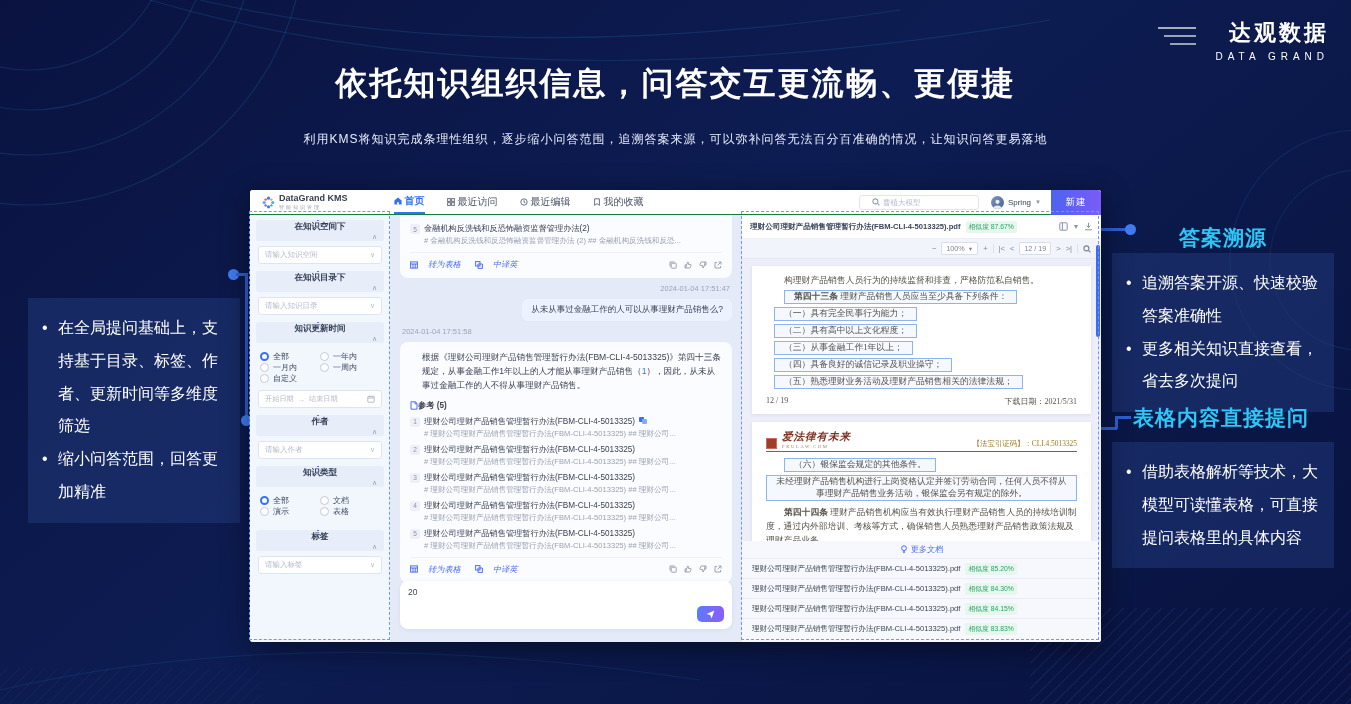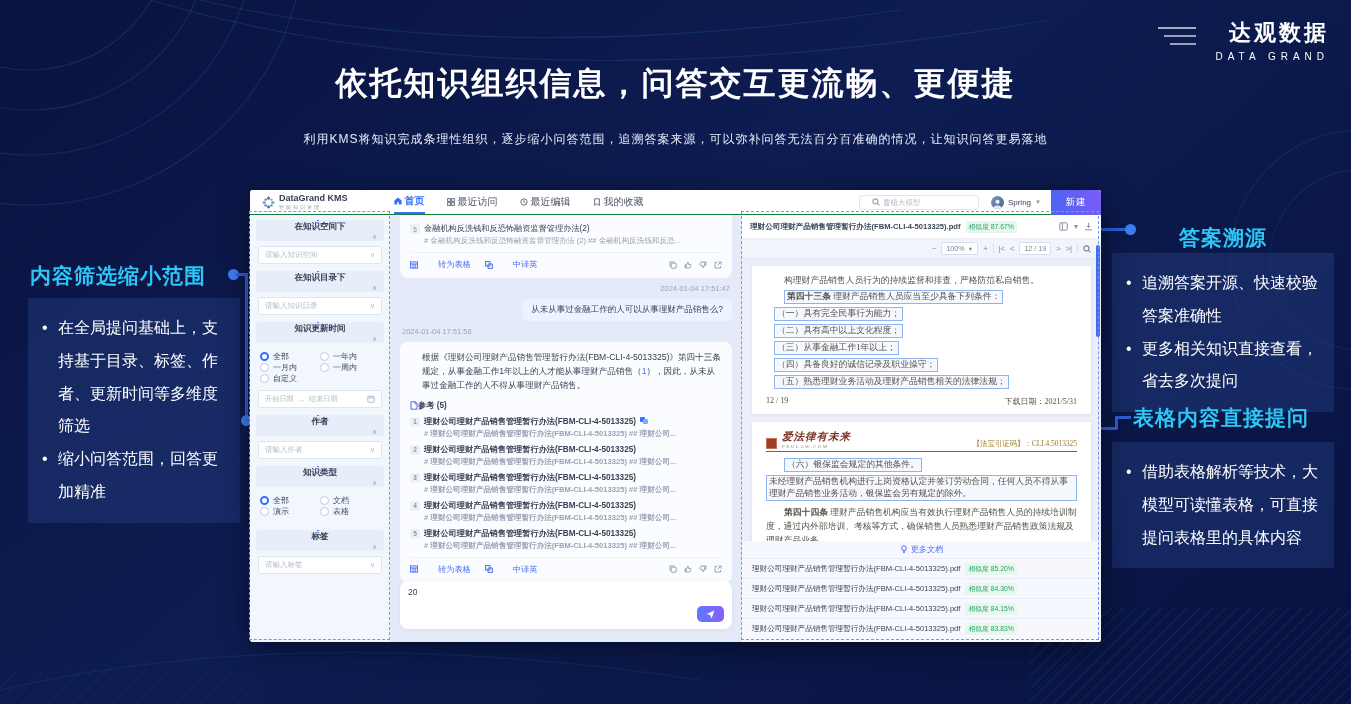--- a/index.html
+++ b/index.html
@@ -91,31 +91,31 @@
   .chat { flex:0 0 352px; background:#e5eaf8; position:relative; padding:0 10px; overflow:hidden; }
   .card { background:#fbfcff; border-radius:8px; padding:8px 10px; }
   .card.cut { border-radius:0 0 8px 8px; }
   .refline { display:flex; align-items:flex-start; gap:4px; font-size:8.2px; color:#3a4254; }
   .refno { flex:0 0 10px; height:10px; background:#edf0f8; border-radius:2px; font-size:6.5px;
     color:#8a93a8; display:flex; align-items:center; justify-content:center; margin-top:1px; }
   .refsnip { font-size:7.6px; color:#9aa2b4; margin:2px 0 0 14px; white-space:nowrap;
     overflow:hidden; text-overflow:ellipsis; }
   .cdivider { height:1px; background:#eef0f7; margin:6px 0; }
   .cfoot { display:flex; align-items:center; }
-  .cact { display:flex; align-items:center; gap:20px; color:#4e6ef2; font-size:8.2px; margin-right:14px; }
+  .cact { display:flex; align-items:center; gap:10px; color:#4e6ef2; font-size:8.2px; margin-right:14px;font-style:italic; }
   .cicons { margin-left:auto; display:flex; align-items:center; gap:7px; color:#9aa2b4; }
   .tstamp { font-size:7.5px; color:#9aa4bb; margin:6px 2px; }
   .tstamp.r { text-align:right; }
   .qbubble { background:#ecf2ff; border-radius:6px; padding:5px 9px; font-size:8.5px; color:#3a4254;
     margin-left:auto; width:fit-content; max-width:300px; }
   .answer p { font-size:8.6px; color:#3a4254; line-height:1.65;margin-left:12px; }
   .cite { color:#3370ff; }
   .reflabel { display:flex; align-items:center; gap:0; font-size:8.2px; color:#3a4254;
     font-weight:bold; margin:7px 0 5px; }
-  .refitem { margin-bottom:5px;font-weight:bold; }
+  .refitem { margin-bottom:5px; }
   .chat-input { position:absolute; left:10px; right:10px; bottom:13px; height:48px; background:#ffffff;
     border-radius:8px; box-shadow:0 1px 4px rgba(60,80,160,.08); }
   .chat-input textarea { border:0; outline:0; resize:none; width:280px; height:30px; margin:6px 8px;
     font-size:8.5px; color:#3a4254; font-family:inherit; background:transparent; }
   .btn-send { position:absolute; right:8px; bottom:7px; width:27px; height:16px; border-radius:5px;
     background:linear-gradient(90deg,#5b7bfc,#8a5ef8); display:flex; align-items:center; justify-content:center; }
 
   
   .pdf { flex:1; background:#eceff9; display:flex; flex-direction:column; position:relative; overflow:hidden; }
   .pdf-h { flex:0 0 24px; background:#fff; display:flex; align-items:center; padding:0 8px; gap:5px;
@@ -127,21 +127,21 @@
     align-items:center; justify-content:flex-end; gap:5px; padding:0 10px; font-size:7.5px; color:#7b8496; }
   .tbbox { border:1px solid #d8ddeb; background:#fff; border-radius:2px; padding:1px 4px;
     display:flex; gap:3px; align-items:center; font-size:7.2px; }
   .tbsep { width:1px; height:9px; background:#dde1ec; }
   .pdf-scroll { flex:1; padding:7px 10px 0; overflow:hidden; }
   .page { background:#fff; box-shadow:0 1px 3px rgba(70,90,160,.12);
     font-family:"Liberation Serif","DejaVu Serif",serif; color:#57524a; }
   .page1 { padding:9px 14px 7px; }
   .page1 p.intro { font-size:8.8px; padding-left:18px; }
   .hl { font-size:8.8px; border:1px solid #8fb3ee; background:rgba(120,160,240,.07);
-    width:fit-content; padding:0 2px; margin:3px 0; }
+    width:fit-content; padding:0 9px; margin:3px 0;text-align:center; }
   .hl.ind { margin-left:18px; }
   .hl b { font-weight:bold; }
   .pgfoot { display:flex; justify-content:space-between; font-size:8px; margin-top:7px; }
   .page2 { margin-top:8px; padding:8px 14px 2px; height:136px; overflow:hidden; }
   .pk-head { display:flex; align-items:flex-end; gap:5px; border-bottom:1.5px solid #6b655c; padding-bottom:2px; }
   .seal { width:11px; height:11px; background:#a03d2a; border-radius:1px;
     box-shadow:inset 0 0 0 1px #c9705c; }
   .pk-cn { font-size:10.5px; font-weight:bold; font-style:italic; color:#7c3222; letter-spacing:1px; }
   .pk-en { font-size:4.6px; letter-spacing:1.6px; color:#9c8468; }
   .pk-cite { margin-left:auto; font-size:7.4px; color:#9c7a22; }
@@ -192,21 +192,20 @@
   </svg>
 
   <div class="brand-logo">
     <div class="cn">达观数据</div>
     <div class="en">DATA GRAND</div>
   </div>
 
   <div class="main-title">依托知识组织信息，问答交互更流畅、更便捷</div>
   <div class="sub-title">利用KMS将知识完成条理性组织，逐步缩小问答范围，追溯答案来源，可以弥补问答无法百分百准确的情况，让知识问答更易落地</div>
 
-  <div class="ann-title ann-left-title">内容筛选缩小范围</div>
   <div class="ann-box ann-left-box">
     <div class="bullet">
       <span class="dot">•</span>
       <span>在全局提问基础上，支持基于目录、标签、作者、更新时间等多维度筛选</span>
     </div>
     <div class="bullet">
       <span class="dot">•</span>
       <span>缩小问答范围，回答更加精准</span>
     </div>
   </div>

